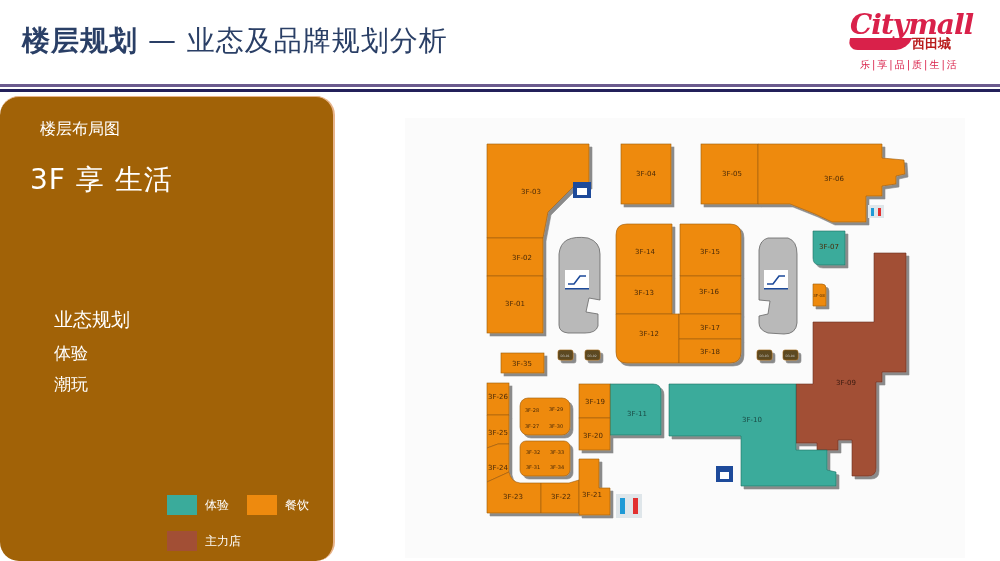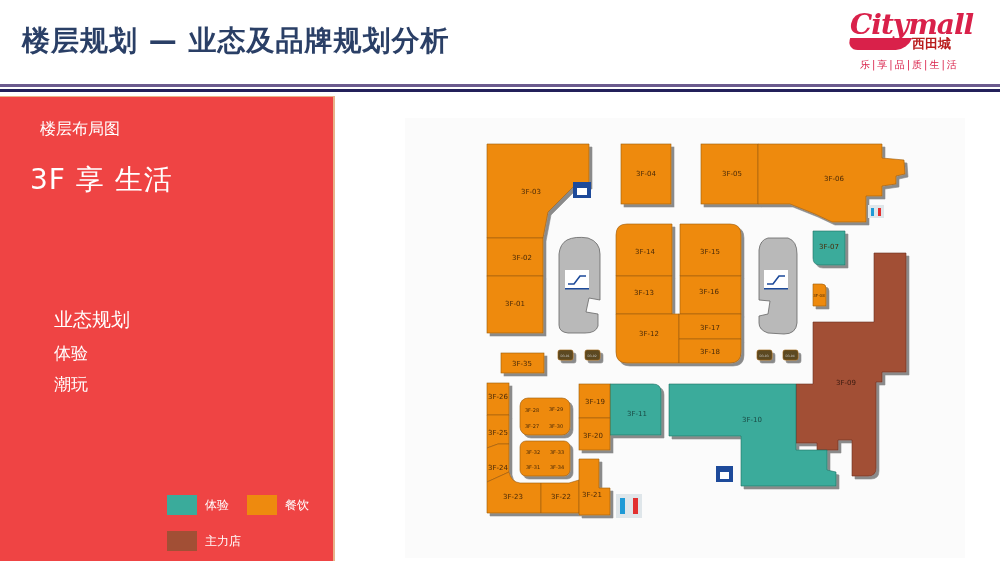--- a/index.html
+++ b/index.html
@@ -1,27 +1,27 @@
 <!DOCTYPE html>
 <html><head>
 <meta charset="utf-8">
 <style>
   html,body{margin:0;padding:0;}
   body{width:1000px;height:561px;overflow:hidden;background:#ffffff;position:relative;font-family:"DejaVu Sans","Liberation Sans",sans-serif;}
   .title{position:absolute;left:22px;top:22px;font-size:28px;color:#2a3f66;letter-spacing:1px;white-space:nowrap;}
   .title b{font-weight:bold;}
-  .title span{font-weight:bold;}
+  .title span{font-weight:normal;}
   .logo{position:absolute;left:840px;top:8px;width:150px;height:70px;}
   .logo .brand{position:absolute;left:10px;top:0;font-family:"DejaVu Serif","Liberation Serif",serif;font-style:italic;font-weight:bold;font-size:28px;color:#d9214a;letter-spacing:-1px;}
   .logo .cn{position:absolute;left:72px;top:27px;font-size:13px;color:#b91c1c;font-weight:bold;}
   .logo .slogan{position:absolute;left:20px;top:50px;font-size:10px;color:#d9214a;letter-spacing:2px;}
   .logo .swoosh{position:absolute;left:8px;top:30px;width:62px;height:12px;border-radius:0 0 40px 40px;background:#d9214a;transform:skewX(-20deg);}
   .rule1{position:absolute;left:0;top:84px;width:1000px;height:3px;background:#6b5b8e;}
   .rule2{position:absolute;left:0;top:89px;width:1000px;height:3px;background:#23205a;}
-  .panel{position:absolute;left:0;top:96px;width:335px;height:465px;background:#ef4444;border-right:2px solid #e8b48a;border-top:1px solid #e8b48a;box-sizing:border-box;}
+  .panel{position:absolute;left:0;top:96px;width:335px;height:465px;background:#a16207;border-right:2px solid #e8b48a;border-top:1px solid #e8b48a;box-sizing:border-box;border-radius:19px;}
   .panel .t1{position:absolute;left:40px;top:22px;font-size:16px;color:#fff;}
   .panel .t2{position:absolute;left:30px;top:64px;font-size:28px;color:#fff;letter-spacing:1px;}
   .panel .t3{position:absolute;left:54px;top:145px;font-size:24px;color:#fff;}
   .panel .t4{position:absolute;left:54px;top:210px;font-size:19px;color:#fff;}
   .panel .t5{position:absolute;left:54px;top:245px;font-size:17px;color:#fff;}
   .panel .t6{position:absolute;left:54px;top:276px;font-size:17px;color:#fff;}
   .legend{position:absolute;font-size:12px;color:#fff;display:flex;align-items:center;}
   .legend .sw{width:30px;height:20px;margin-right:8px;}
   .map{position:absolute;left:405px;top:118px;width:560px;height:440px;background:#fbfbfb;}
   svg text{font-family:"DejaVu Sans","Liberation Sans",sans-serif;}

